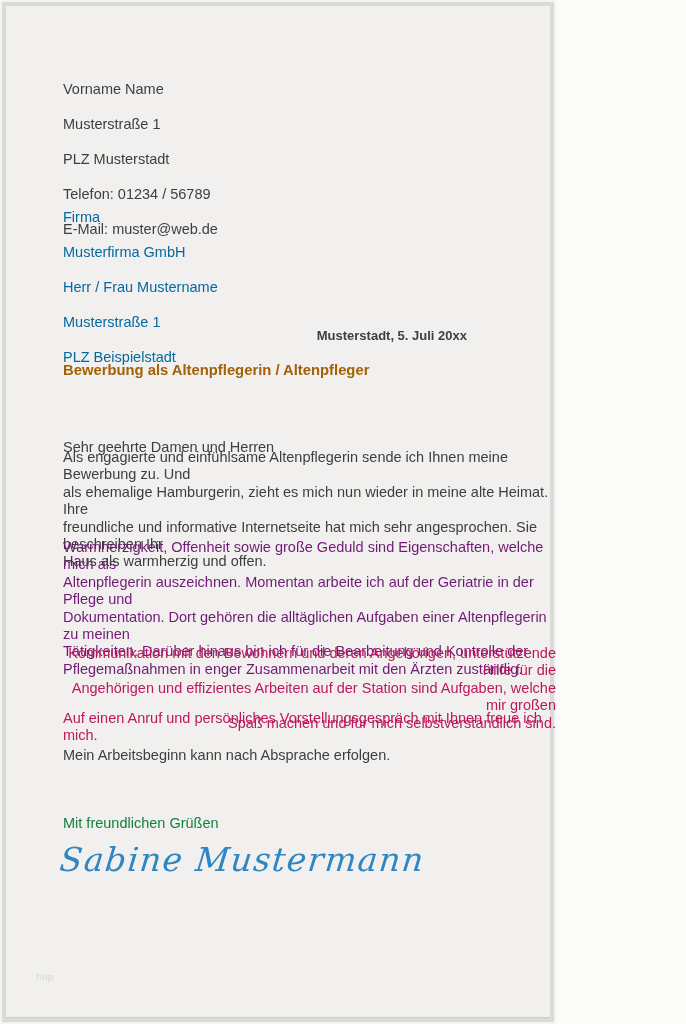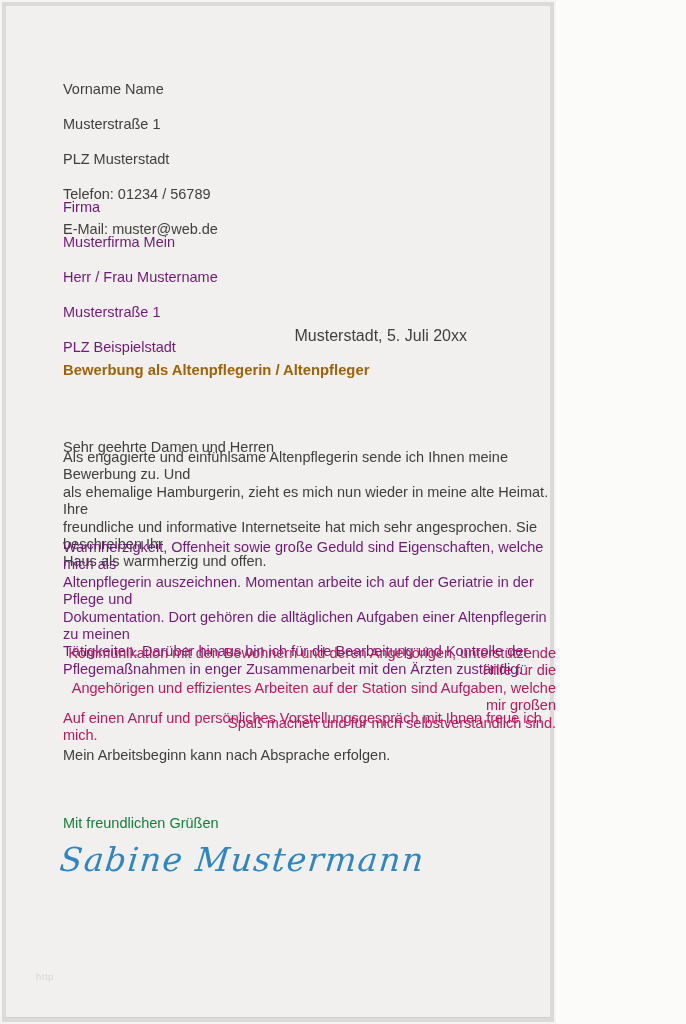--- a/index.html
+++ b/index.html
@@ -22,22 +22,23 @@
     position: absolute;
     color: #3e3e3e;
     font-size: 14.5px;
     line-height: 17.4px;
     white-space: pre-line;
   }
   .addr-line { white-space: normal; }
   .date-line {
     position: absolute;
     top: 327px; right: 89px;
-    color: #3e3e3e; font-size: 16px; line-height: 17.4px;
+    color: #3e3e3e; font-size: 13px; line-height: 17.4px;
     text-align: right;
+    font-weight: bold;
   }
   .subject {
     font-weight: bold;
     color: #2c2c2c;
     font-size: 14.8px;
   }
   .signature {
     position: absolute;
     left: 60px; top: 840px;
     font-family: "DejaVu Serif", serif;
@@ -60,23 +61,23 @@
 <div class="page">
 
   <div class="block" style="left: 63px; top: 64px; color: rgb(62, 62, 62);">
     <div class="addr-line">Vorname Name</div>
     <div class="addr-line">Musterstraße 1</div>
     <div class="addr-line">PLZ Musterstadt</div>
     <div class="addr-line">Telefon: 01234 / 56789</div>
     <div class="addr-line">E-Mail: muster@web.de</div>
   </div>
 
-  <div class="block" style="left: 63px; top: 182px; color: #701a75;">
+  <div class="block" style="left: 63px; top: 192px; color: #0369a1;">
     <div class="addr-line">Firma</div>
-    <div class="addr-line">Musterfirma Mein</div>
+    <div class="addr-line">Musterfirma GmbH</div>
     <div class="addr-line">Herr / Frau Mustername</div>
     <div class="addr-line">Musterstraße 1</div>
     <div class="addr-line">PLZ Beispielstadt</div>
   </div>
 
   <div class="date-line" style="color: rgb(62, 62, 62);">Musterstadt, 5. Juli 20xx</div>
 
   <div class="block subject" style="left: 63px; top: 362px; color: #a16207;">Bewerbung als Altenpflegerin / Altenpfleger</div>
 
   <div class="block" style="left: 63px; top: 416px; color: rgb(62, 62, 62); margin-top: 23px;">Sehr geehrte Damen und Herren</div>

